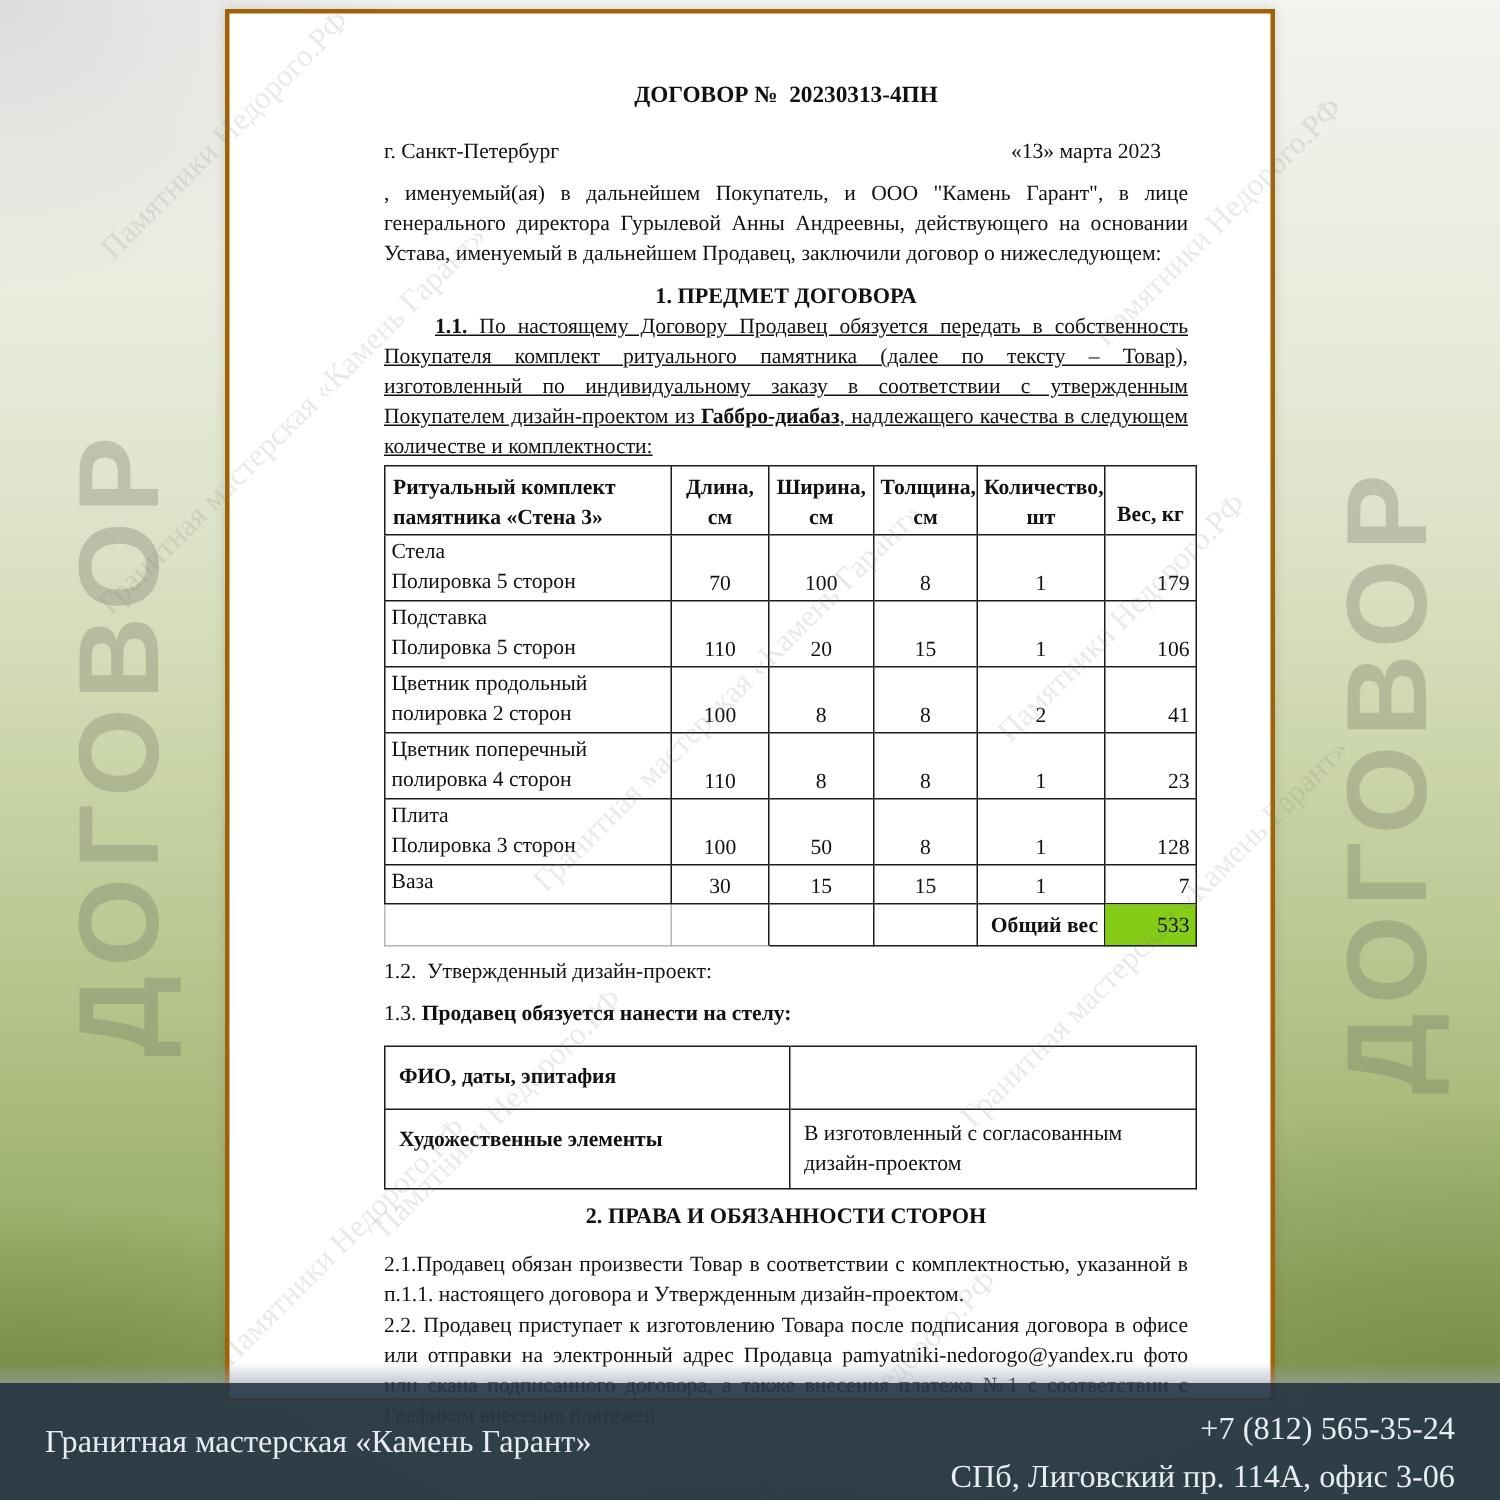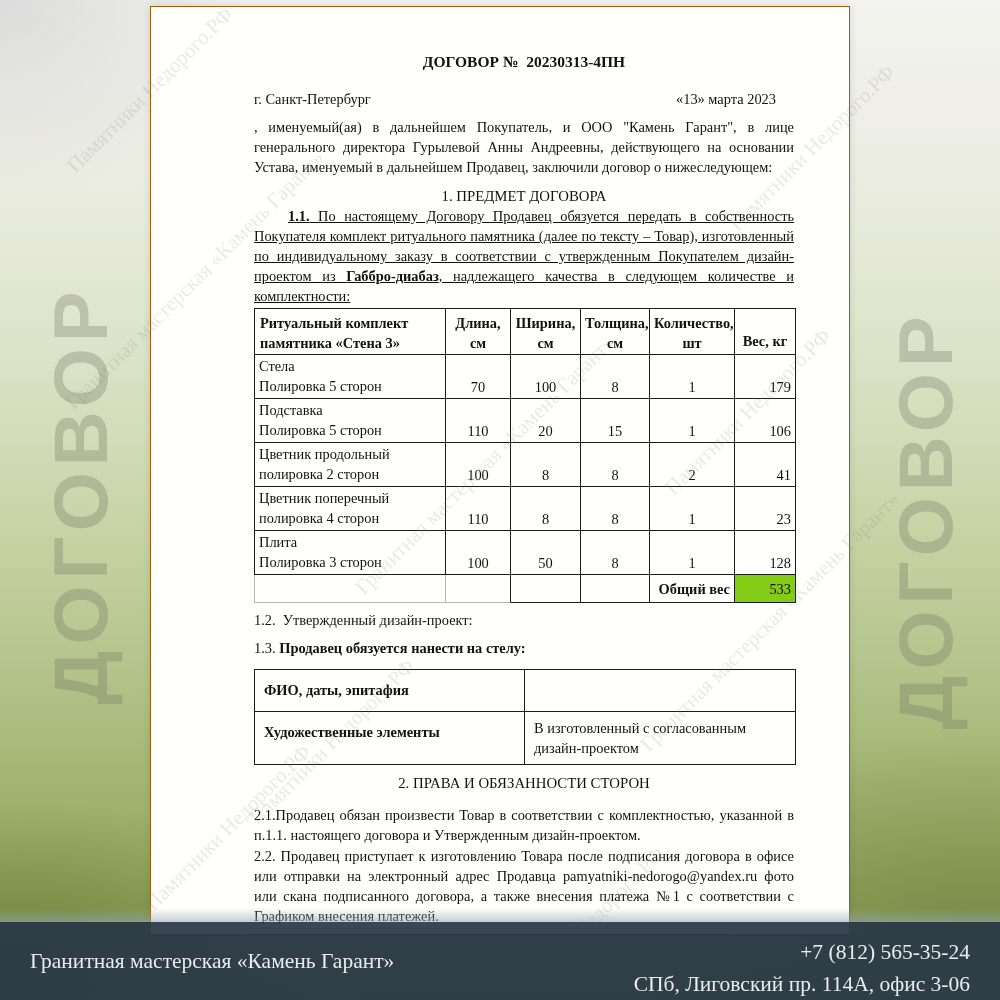--- a/index.html
+++ b/index.html
@@ -24,30 +24,30 @@
   .wm-d{position:absolute;font-size:21px;color:rgba(125,125,125,0.17);white-space:nowrap;
     transform:translate(-50%,-50%) rotate(-45deg);z-index:3;pointer-events:none;}
   .wm1{left:150px;top:90px;}  .wm2{left:195px;top:280px;}
   .wm3{left:812px;top:148px;} .wm4{left:485px;top:465px;}
   .wm5{left:748px;top:412px;} .wm6{left:770px;top:622px;}
   .wm7{left:228px;top:828px;} .wm8{left:582px;top:930px;}
   .wm9{left:332px;top:742px;}
 
   
   .page{position:absolute;left:150px;top:6px;width:700px;height:929px;background:#fffffe;
-    border:1px solid #a16207;box-sizing:border-box;box-shadow:0 0 7px rgba(60,70,50,0.18);z-index:2;}
+    border:3px solid #a16207;box-sizing:border-box;box-shadow:0 0 7px rgba(60,70,50,0.18);z-index:2;}
   .doc{position:relative;padding:0 55px 0 103px;box-sizing:border-box;width:100%;height:100%;
     font-size:14.4px;line-height:20px;color:#111;}
 
   .title{margin-top:45px;text-align:center;font-weight:bold;font-size:15.5px;white-space:pre-wrap;}
   .city-row{margin-top:17px;display:flex;justify-content:space-between;}
   .city-row .date{padding-right:18px;}
   .para{text-align:justify;}
   .intro{margin-top:8px;}
-  .sec-h{margin-top:9px;text-align:center;font-weight:normal;font-size:14.8px;}
+  .sec-h{margin-top:9px;text-align:center;font-weight:bold;font-size:14.8px;}
   .p11{text-indent:34px;text-decoration:underline;}
   .b{font-weight:bold;}
   .p12{margin-top:7px;white-space:pre-wrap;}
   .p13{margin-top:8px;}
   .h2{margin-top:8px;}
   .p21{margin-top:12px;}
   .p22{margin-top:1px;}
 
   
   table{border-collapse:separate;border-spacing:0;}
@@ -185,20 +185,30 @@
         <td class="t-name">
               <div>Плита</div>
               <div>Полировка 3 сторон</div>
             </td>
         <td class="t-num">100</td>
         <td class="t-num">50</td>
         <td class="t-num">8</td>
         <td class="t-num">1</td>
         <td class="t-wt">128</td>
       </tr>
+      <tr class="row-1l">
+        <td class="t-name">
+              <div>Ваза</div>
+            </td>
+        <td class="t-num">30</td>
+        <td class="t-num">15</td>
+        <td class="t-num">15</td>
+        <td class="t-num">1</td>
+        <td class="t-wt">7</td>
+      </tr>
       <tr class="row-tot">
         <td class="gray-l gray-r gray-b"></td>
         <td class="gray-b"></td>
         <td></td>
         <td></td>
         <td class="tot-label">Общий вес</td>
         <td class="tot-val">533</td>
       </tr>
     </tbody>
       </table>

